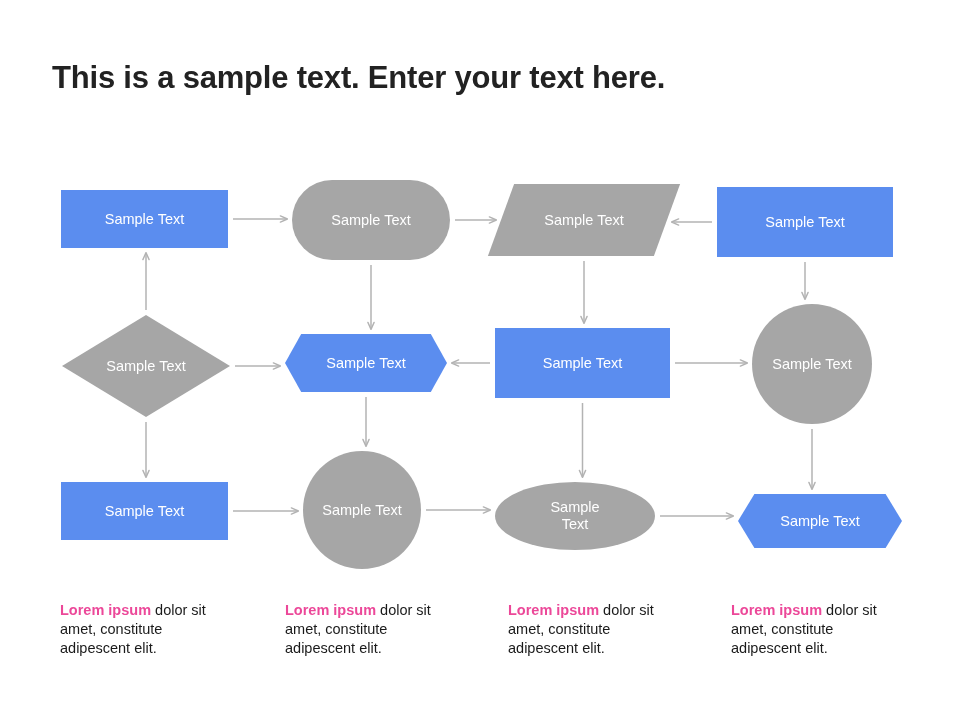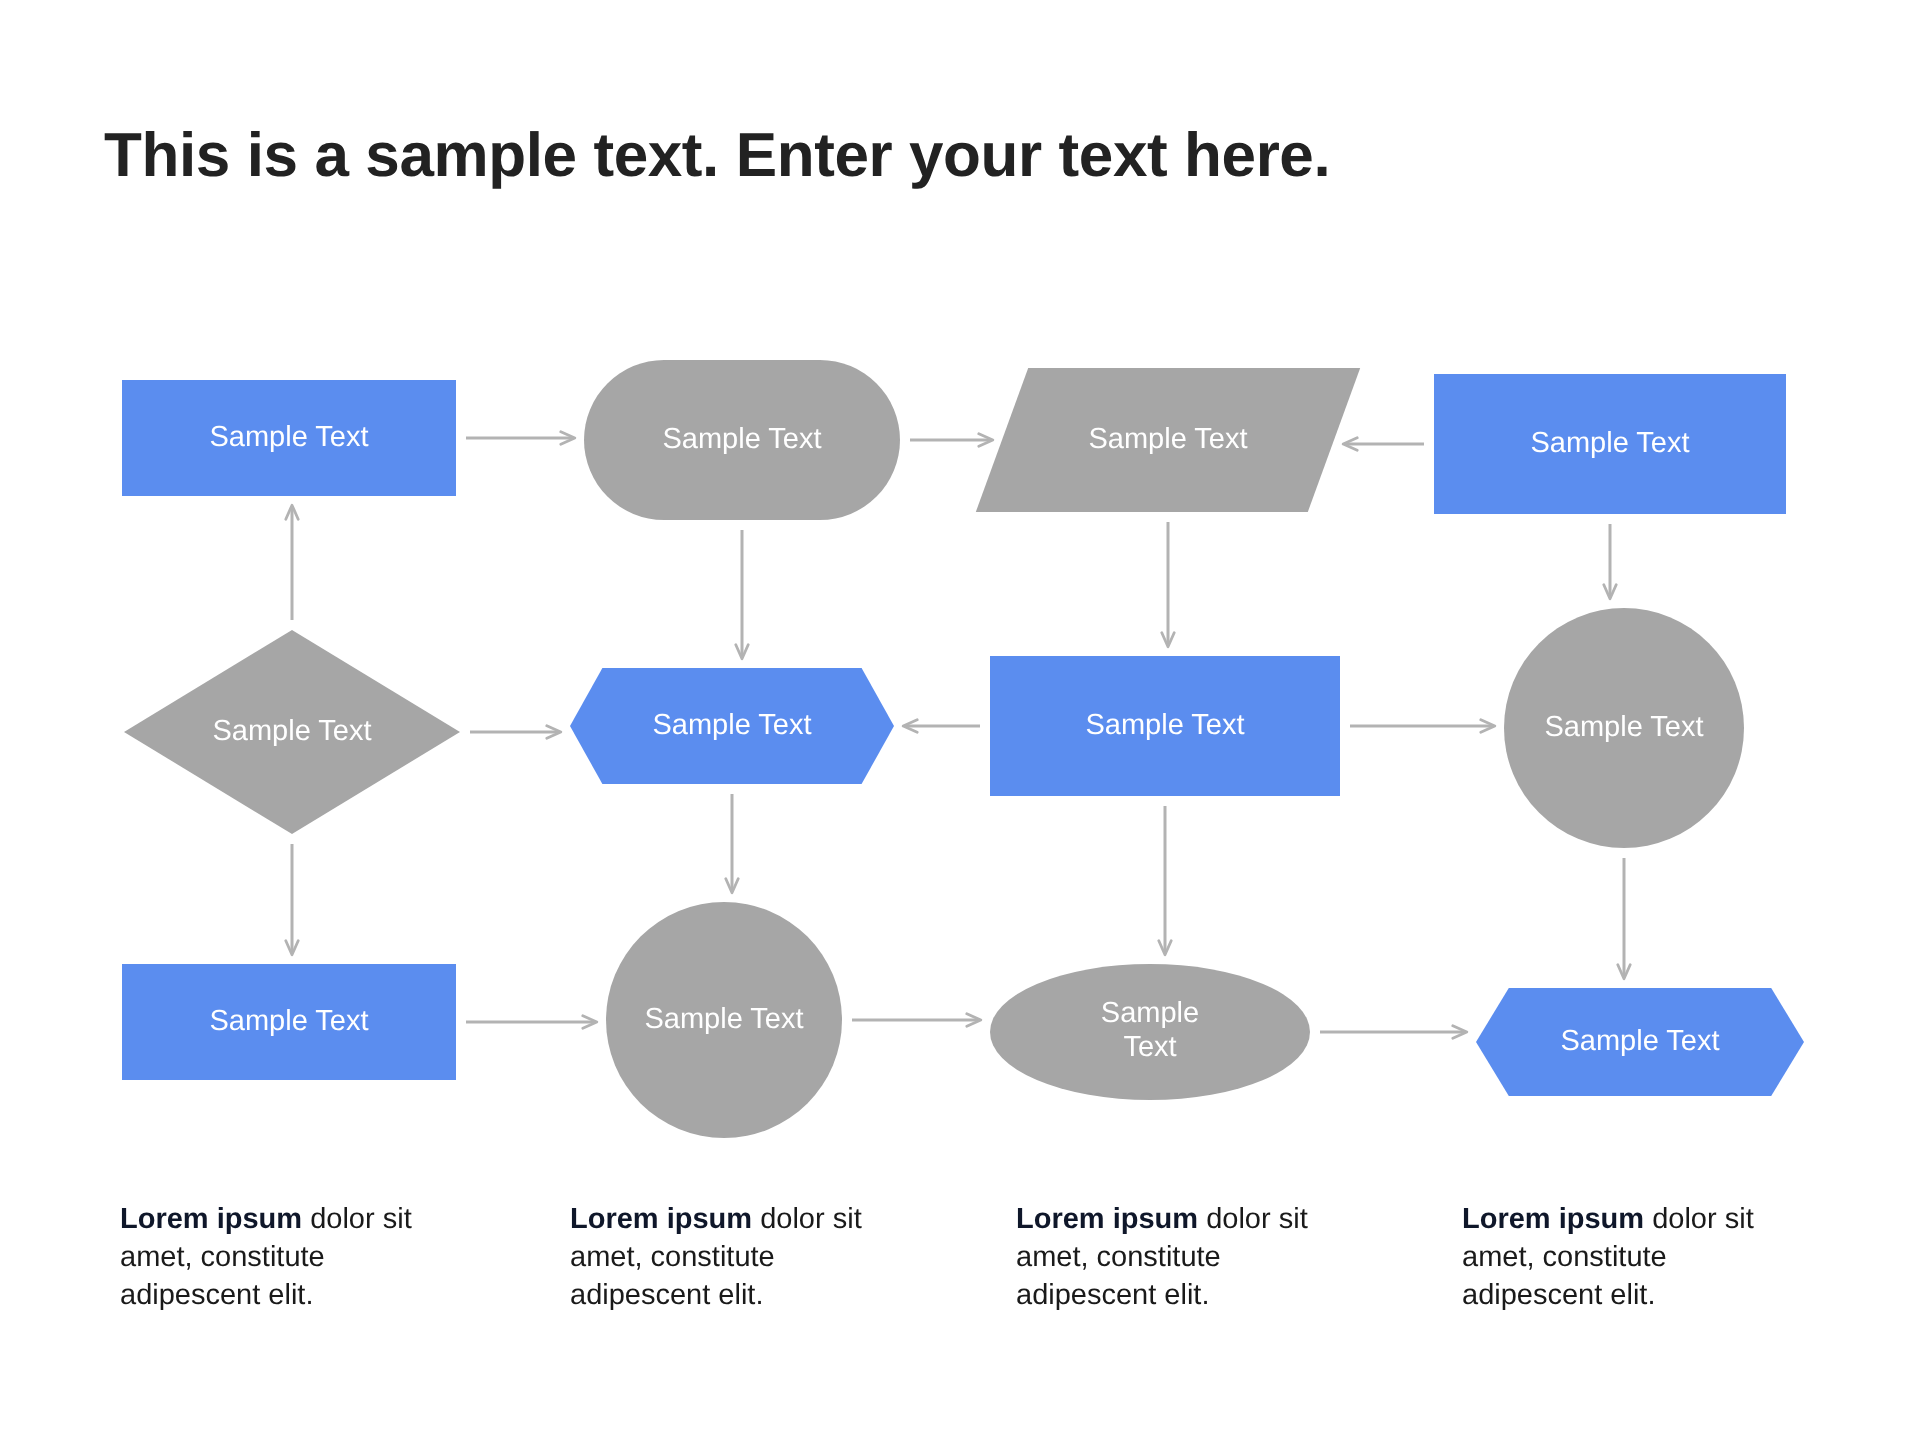--- a/index.html
+++ b/index.html
@@ -106,21 +106,21 @@
   
   .caption {
     position: absolute;
     width: 176px;
     font-size: 14.5px;
     line-height: 19px;
     color: #1a1a1a;
     font-family: "Liberation Sans", sans-serif;
   }
   .caption .lead {
-    color: #0f172a;
+    color: #ec4899;
     font-weight: bold;
   }
 </style>
 </head>
 <body>
 
 <div id="slide">
 
   <div id="title">This is a sample text. Enter your text here.</div>
 

